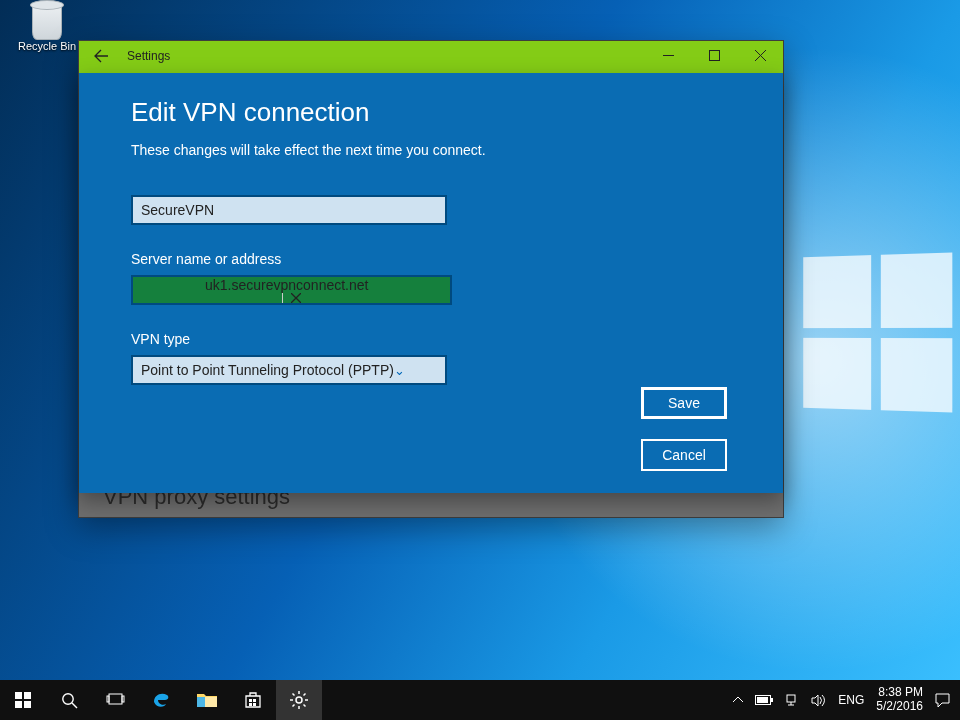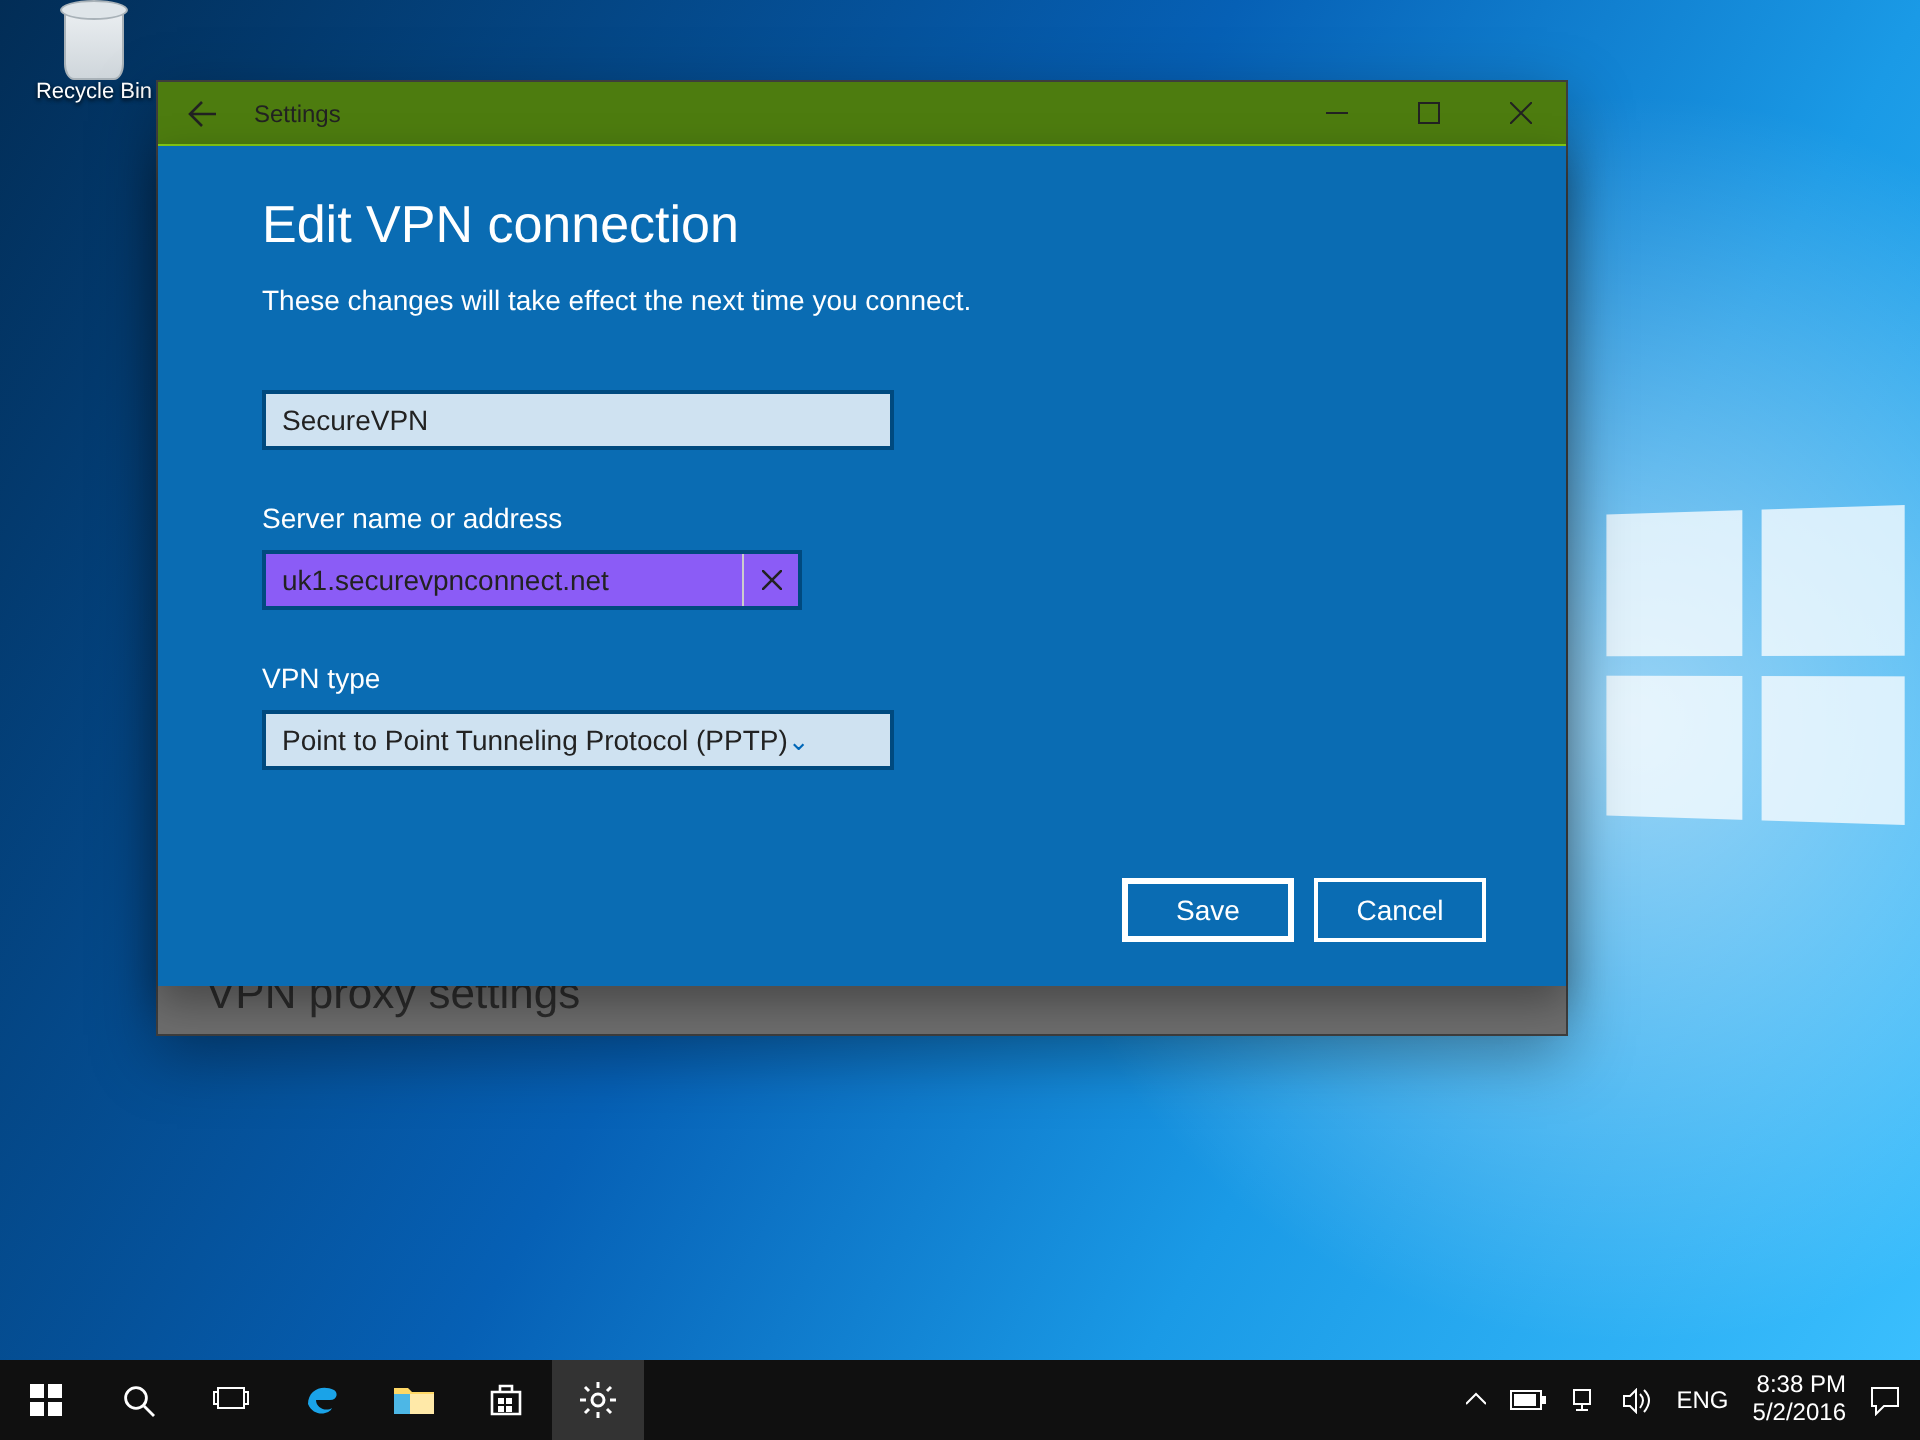--- a/index.html
+++ b/index.html
@@ -37,22 +37,22 @@
     background: #dfe5e9; border-radius: 50%; border: 1px solid #a9b2b8;
   }
 
   
   .settings-window {
     position: absolute; top: 40px; left: 78px; width: 706px; height: 478px;
     background: #6d6d6d; border: 1px solid #3d3d3d;
     box-shadow: 0 10px 30px rgba(0,0,0,0.35);
   }
   .titlebar {
-    height: 32px; background: #4d7c0f; display: flex; align-items: center;
-    border-bottom: 1px solid #84cc16;
+    height: 32px; background: #84cc16; display: flex; align-items: center;
+    border-bottom: 3px solid #84cc16;
   }
   .titlebar .back {
     width: 44px; height: 32px; display:flex; align-items:center; justify-content:center;
   }
   .titlebar .title { font-size: 12px; color: #222; flex: 1; padding-left: 4px; }
   .win-ctrl { display:flex; }
   .win-ctrl div { width: 46px; height: 32px; display:flex; align-items:center; justify-content:center; }
   .content-behind {
     position: absolute; bottom: 0; left: 0; right: 8px; height: 40px;
     padding-left: 24px; color: #2b2b2b; font-size: 22px; font-weight: 400;
@@ -71,41 +71,41 @@
   .modal .sub { font-size: 14px; margin-bottom: 37px; }
   .field-label { font-size: 14px; margin-bottom: 8px; display: block; }
 
   .field-group { margin-bottom: 26px; }
 
   .txt {
     width: 316px; height: 30px; border: 2px solid #004a7f;
     background: #cfe2f1; color: #222; font-size: 14px; padding: 0 8px;
   }
   .txt-active-wrap {
-    width: 270px; height: 30px; background: #8b5cf6; border: 2px solid #004a7f;
-    display: flex; align-items: center; padding-left: 8px;
+    width: 321px; height: 30px; background: #15803d; border: 2px solid #004a7f;
+    display: flex; align-items: center; padding-left: 8px; flex-direction: column;
   }
   .txt-active-wrap input {
     flex: 1; border: none; outline: none; font-size: 14px; color: #222; background: transparent;
   }
   .txt-active-wrap .clear {
     width: 28px; height: 100%; display:flex; align-items:center; justify-content:center;
     color: #222; font-size: 14px; border-left: 1px solid #ccc;
   }
 
   .select {
     width: 316px; height: 30px; border: 2px solid #004a7f;
     background: #cfe2f1; color: #222; font-size: 14px;
     display:flex; align-items:center; justify-content:flex-start;
     padding: 0 8px;
   }
   .chev { color: #0067b8; font-size: 13px; }
 
   .button-row {
-    position: absolute; bottom: 22px; right: 40px; display:flex; gap: 10px;
+    position: absolute; bottom: 22px; right: 56px; display:flex; gap: 20px; flex-direction: column;
   }
   .btn {
     min-width: 86px; height: 32px; border: 2px solid #fff;
     background: #0a6cb3; color:#fff; font-size: 14px;
     display:flex; align-items:center; justify-content:center;
   }
   .btn.primary { border: 3px solid #fff; }
 
   
   .taskbar {

